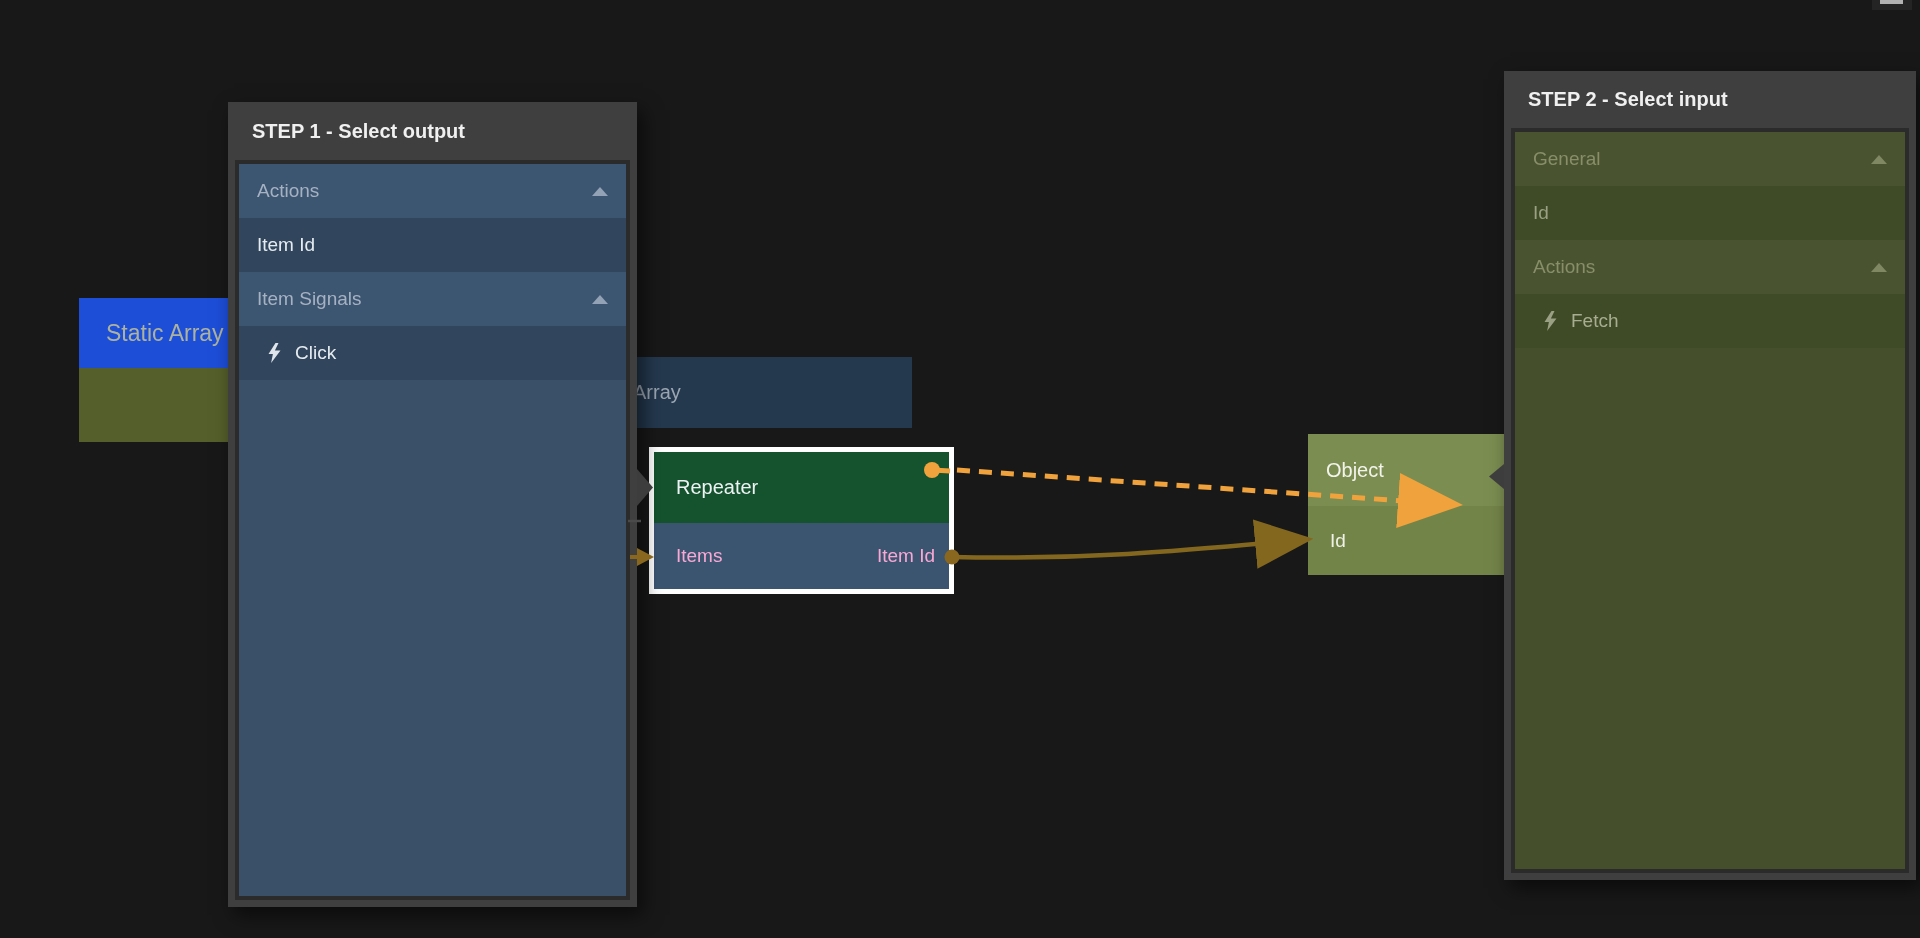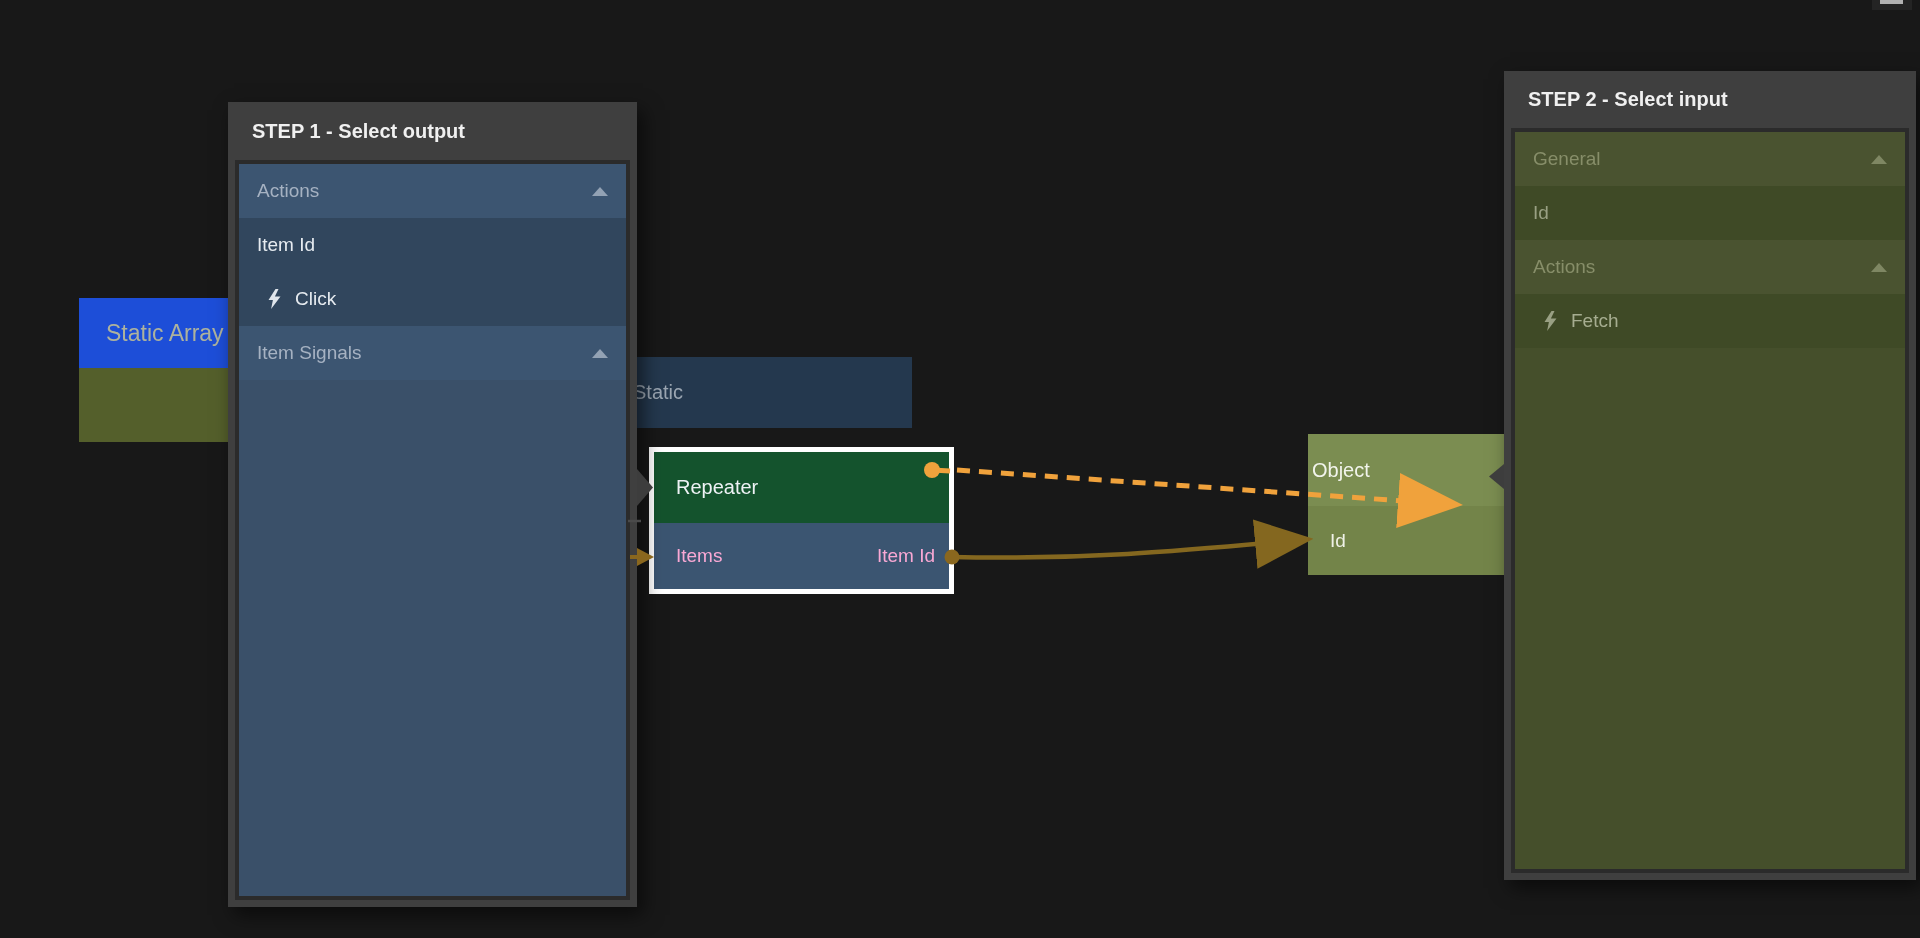--- a/index.html
+++ b/index.html
@@ -26,21 +26,21 @@
 
   .repeater { left: 649px; top: 447px; width: 305px; height: 147px;
               border: 5px solid #ffffff; background: #35506b; }
   .repeater .sec-top { height: 71px; background: #14532d; padding-left: 22px;
                        color: #eef2f5; font-size: 20px; }
   .repeater .sec-ports { height: 66px; background: #3b5571; padding: 0 14px 0 22px;
                          color: #f9a8d4; font-size: 19px;
                          display: flex; align-items: center; justify-content: space-between; }
 
   .object-node { left: 1308px; top: 434px; width: 202px; height: 141px; }
-  .object-node .sec-top { height: 72px; background: #7b8d51; padding-left: 4px;
+  .object-node .sec-top { height: 72px; background: #7b8d51; padding-left: 18px;
                           color: #f2f4ec; font-size: 20px; }
   .object-node .sec-bot { height: 69px; background: #738449; padding-left: 22px;
                           color: #eff1e7; font-size: 19px; }
 
   
   .panel { position: absolute; z-index: 5; background: #3f3f3f;
            box-shadow: 6px 8px 18px rgba(0,0,0,0.55); }
   .panel-header { display: flex; align-items: center; padding-left: 24px;
                   color: #f0f0f0; font-weight: 700; font-size: 20px; }
   .panel-body { position: absolute; left: 7px; right: 7px; bottom: 7px;
@@ -84,21 +84,21 @@
 <body>
 
 <div class="node static-array">
   <div class="sec sec-top">
     <span>Static Array</span>
   </div>
   <div class="sec sec-bot"></div>
 </div>
 
 <div class="node group-node">
-  <span>Static</span>
+  <span>Array</span>
 </div>
 
 <div class="node repeater">
   <div class="sec sec-top">
     <span>Repeater</span>
   </div>
   <div class="sec-ports">
     <span>Items</span>
     <span>Item Id</span>
   </div>
@@ -116,29 +116,29 @@
 <div class="panel step1">
   <div class="panel-header">STEP 1 - Select output</div>
   <div class="panel-body">
     <div class="row row-cat">
       <span class="row-label">Actions</span>
       <span class="caret"></span>
     </div>
     <div class="row row-item">
       <span class="row-label">Item Id</span>
     </div>
+    <div class="row row-cat">
+      <span class="row-label">Item Signals</span>
+      <span class="caret"></span>
+    </div>
     <div class="row row-item row-signal">
       <svg class="bolt" viewBox="0 0 14 20">
         <polygon points="8,0 1,11 5.4,11 3.6,20 13,7.6 7.4,7.6 11,0" fill="#dfe5eb"></polygon>
       </svg>
       <span class="row-label">Click</span>
-    </div>
-    <div class="row row-cat">
-      <span class="row-label">Item Signals</span>
-      <span class="caret"></span>
     </div>
   </div>
 </div>
 
 <div class="panel step2">
   <div class="panel-header">STEP 2 - Select input</div>
   <div class="panel-body">
     <div class="row row-cat">
       <span class="row-label">General</span>
       <span class="caret"></span>

